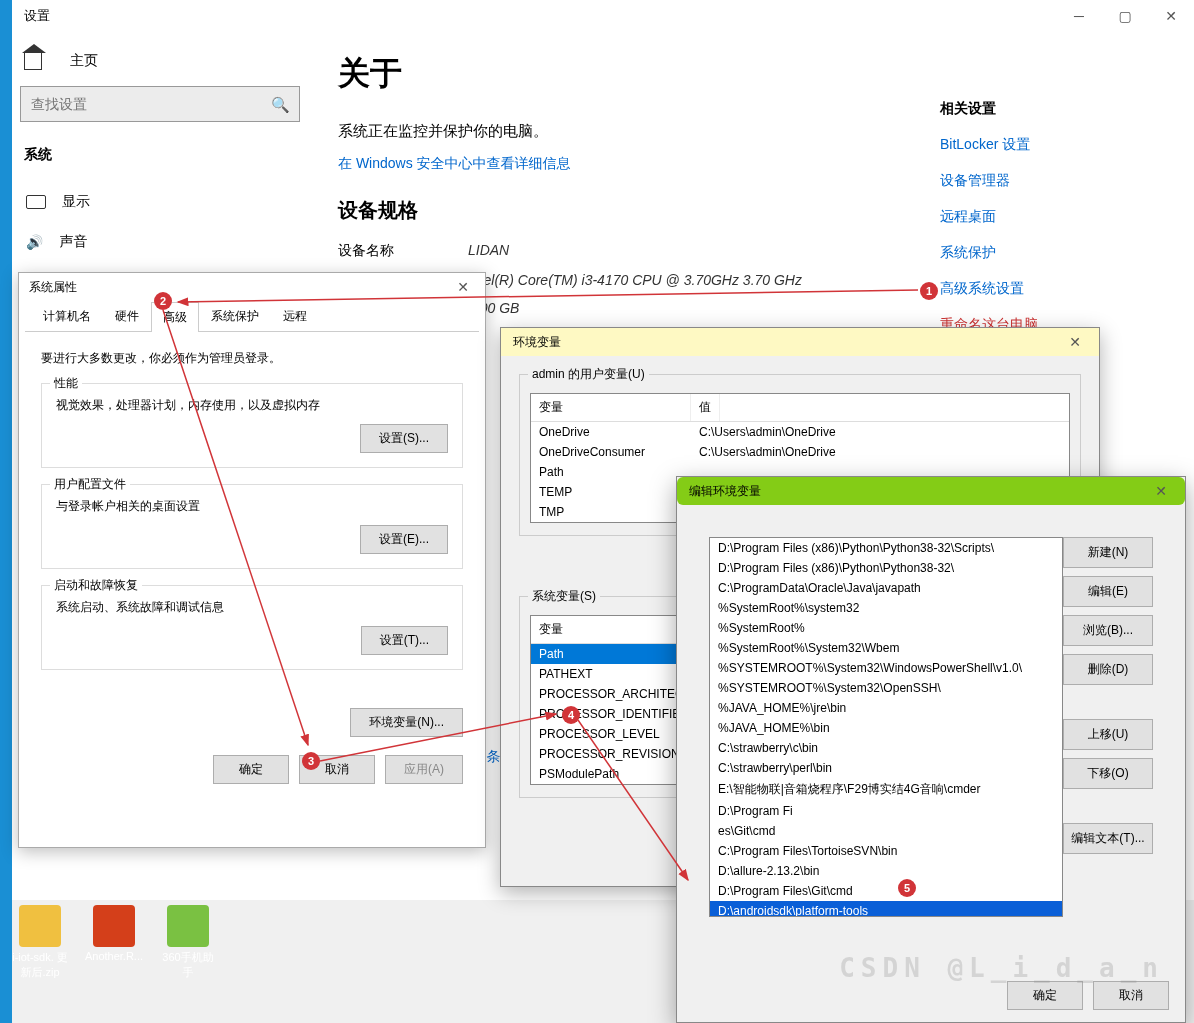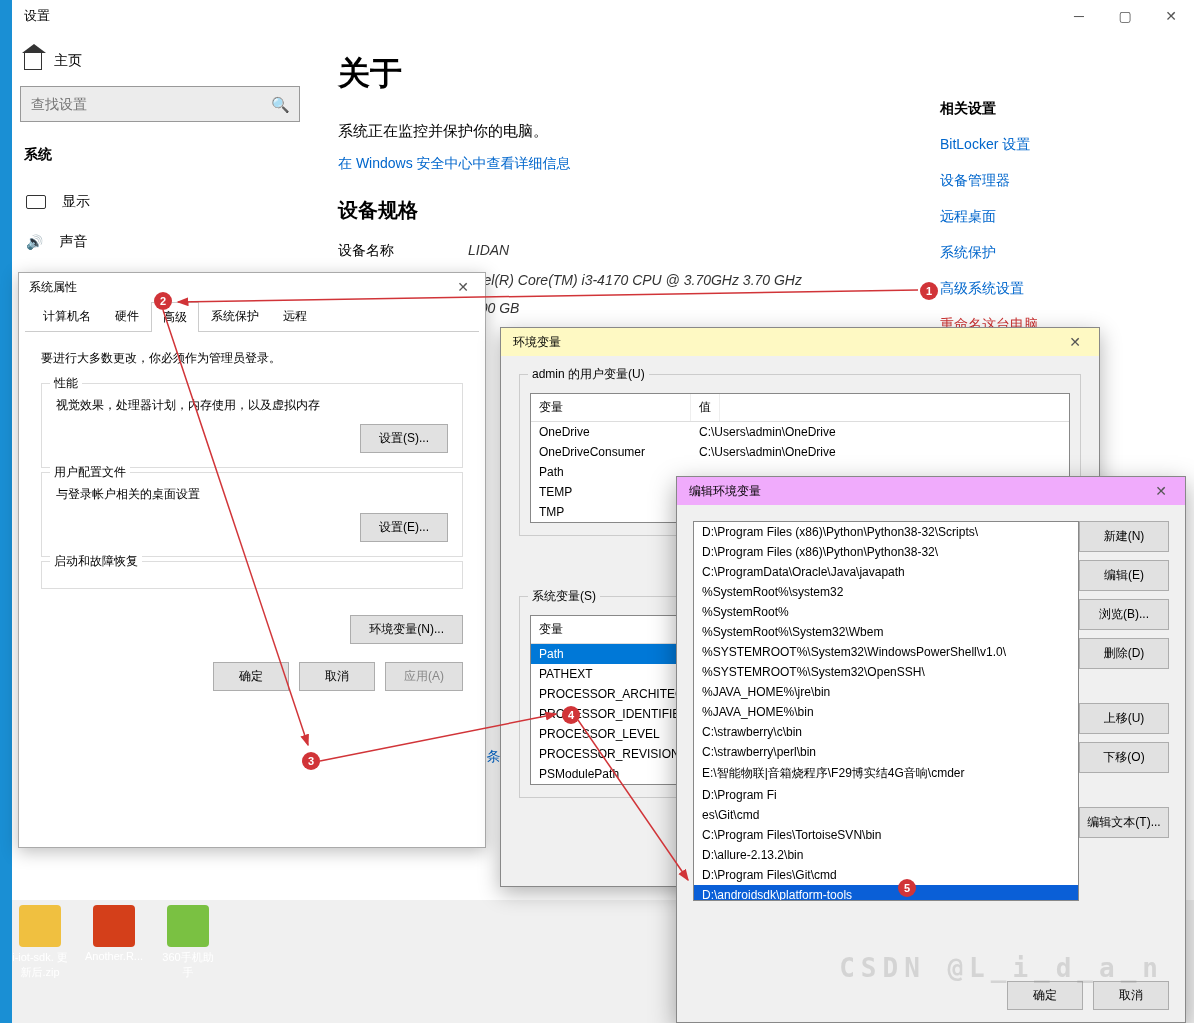--- a/index.html
+++ b/index.html
@@ -14,21 +14,21 @@
 .phone-box { background:#7ac142; }
 
 
 .settings-window { position:absolute; left:12px; top:0; width:1182px; height:900px; background:#fff; }
 .settings-titlebar { height:32px; display:flex; align-items:center; padding-left:12px; font-size:13px; }
 .win-controls { position:absolute; right:0; top:0; display:flex; }
 .win-btn { width:46px; height:32px; display:flex; align-items:center; justify-content:center; font-size:14px; color:#555; }
 
 .settings-body { display:flex; padding:12px 24px 0 8px; }
 .nav { width:300px; padding-right:20px; }
-.nav-home { display:flex; align-items:center; gap:12px; padding:8px 4px 16px 4px; font-size:14px; }
+.nav-home { display:flex; align-items:center; gap:28px; padding:8px 4px 16px 4px; font-size:14px; }
 .home-icon { width:18px; height:18px; border:1.5px solid #333; position:relative; }
 .home-icon::before { content:""; position:absolute; top:-9px; left:-3px; border-left:12px solid transparent; border-right:12px solid transparent; border-bottom:9px solid #333;}
 .search { position:relative; margin-bottom:18px; }
 .search input { width:100%; border:1px solid #999; background:#ececec; padding:9px 34px 9px 10px; font-size:14px; }
 .search .mag { position:absolute; right:10px; top:10px; font-size:15px; color:#555; }
 .nav-category { font-weight:600; font-size:14px; padding:6px 4px 18px; }
 .nav-item { display:flex; align-items:center; gap:16px; padding:11px 6px; font-size:14px; }
 .nav-icon { width:20px; height:14px; border:1.5px solid #333; border-radius:2px;}
 
 .main { flex:1; padding-left:18px; }
@@ -46,21 +46,21 @@
 
 
 .sysprops { position:absolute; left:18px; top:272px; width:468px; height:576px; background:#fff; border:1px solid #aaa; box-shadow:0 4px 16px rgba(0,0,0,0.25); }
 .sysprops .titlebar { height:28px; display:flex; align-items:center; justify-content:space-between; padding:0 6px 0 10px; font-size:12px; }
 .close-x { width:32px; height:24px; display:flex; align-items:center; justify-content:center; font-size:14px; color:#555; }
 .tabs { display:flex; border-bottom:1px solid #ccc; padding-left:6px; margin:0 6px;}
 .tab { padding:6px 11px; font-size:12px; border:1px solid transparent; border-bottom:none; position:relative; }
 .tab.active { border-color:#ccc; background:#fff; top:1px; }
 .sysprops-body { padding:18px 22px; font-size:12px; }
 .hint { margin-bottom:16px; }
-.group { border:1px solid #ddd; padding:12px 14px 14px; margin-bottom:4px; position:relative; }
+.group { border:1px solid #ddd; padding:12px 14px 14px; margin-bottom:16px; position:relative; }
 .group .gtitle { position:absolute; top:-9px; left:8px; background:#fff; padding:0 4px; font-size:12px; }
 .group p { margin-bottom:8px; line-height:1.5; }
 .group-btn-row { display:flex; justify-content:flex-end; margin-top:10px;}
 .btn { border:1px solid #adadad; background:#e1e1e1; padding:5px 18px; font-size:12px; cursor:pointer; min-width:76px; }
 .btn:disabled { color:#888; }
 .envvar-row { display:flex; justify-content:flex-end; margin:4px 22px 18px 0;}
 .dlg-buttons { display:flex; justify-content:flex-end; gap:10px; padding:0 22px 14px 0;}
 
 
 .envdlg { position:absolute; left:500px; top:327px; width:600px; height:560px; background:#f0f0f0; border:1px solid #888; box-shadow:0 6px 20px rgba(0,0,0,0.3);}
@@ -71,22 +71,22 @@
 .env-table { border:1px solid #888; background:#fff; width:100%; margin-top:6px;}
 .env-table .hdr { display:flex; background:#fff; border-bottom:1px solid #ddd;}
 .env-table .hdr div { padding:5px 8px; font-size:12px; border-right:1px solid #eee;}
 .env-table .hdr div:first-child { width:160px; }
 .env-row { display:flex; padding:3px 8px; font-size:12px;}
 .env-row div:first-child { width:160px;}
 .env-row.sel { background:#0078d7; color:#fff;}
 
 
 .editdlg { position:absolute; left:676px; top:476px; width:510px; height:547px; background:#f0f0f0; border:1px solid #888; box-shadow:0 8px 24px rgba(0,0,0,0.35);}
-.editdlg .titlebar { height:28px; background:#f0abfc; display:flex; align-items:center; justify-content:space-between; padding:0 8px 0 12px; font-size:12px;}
-.editdlg-body { padding:16px; display:flex; gap:0;}
+.editdlg .titlebar { height:28px; background:#84cc16; display:flex; align-items:center; justify-content:space-between; padding:0 8px 0 12px; font-size:12px;border-radius:6px;}
+.editdlg-body { padding:32px; display:flex; gap:0;}
 .path-list { flex:1; border:1px solid #888; background:#fff; height:380px; overflow:hidden;}
 .path-item { padding:3px 8px; font-size:12px; white-space:nowrap; overflow:hidden; text-overflow:ellipsis;}
 .path-item.sel { background:#0a5fd7; color:#fff;}
 .edit-btns { display:flex; flex-direction:column; gap:8px; width:90px;}
 .edit-btns .btn { width:100%; padding:6px 4px; }
 .editdlg-buttons { position:absolute; bottom:12px; right:16px; display:flex; gap:10px;}
 
 
 .badge { position:absolute; width:18px; height:18px; border-radius:50%; background:#d13438; color:#fff; font-size:11px; display:flex; align-items:center; justify-content:center; font-weight:bold; z-index:50;}
 svg.arrows { position:absolute; left:0; top:0; width:1194px; height:1023px; pointer-events:none; z-index:49;}
@@ -182,20 +182,24 @@
     </div>
     <div class="group">
       <span class="gtitle">用户配置文件</span>
       <p>与登录帐户相关的桌面设置</p>
       <div class="group-btn-row">
           <button class="btn">设置(E)...</button>
         </div>
     </div>
     <div class="group">
       <span class="gtitle">启动和故障恢复</span>
+      <p>系统启动、系统故障和调试信息</p>
+      <div class="group-btn-row">
+          <button class="btn">设置(T)...</button>
+        </div>
     </div>
   </div>
   <div class="envvar-row">
       <button class="btn" style="min-width:110px">环境变量(N)...</button>
     </div>
   <div class="dlg-buttons">
     <button class="btn">确定</button>
     <button class="btn">取消</button>
     <button class="btn" disabled="">应用(A)</button>
   </div>

